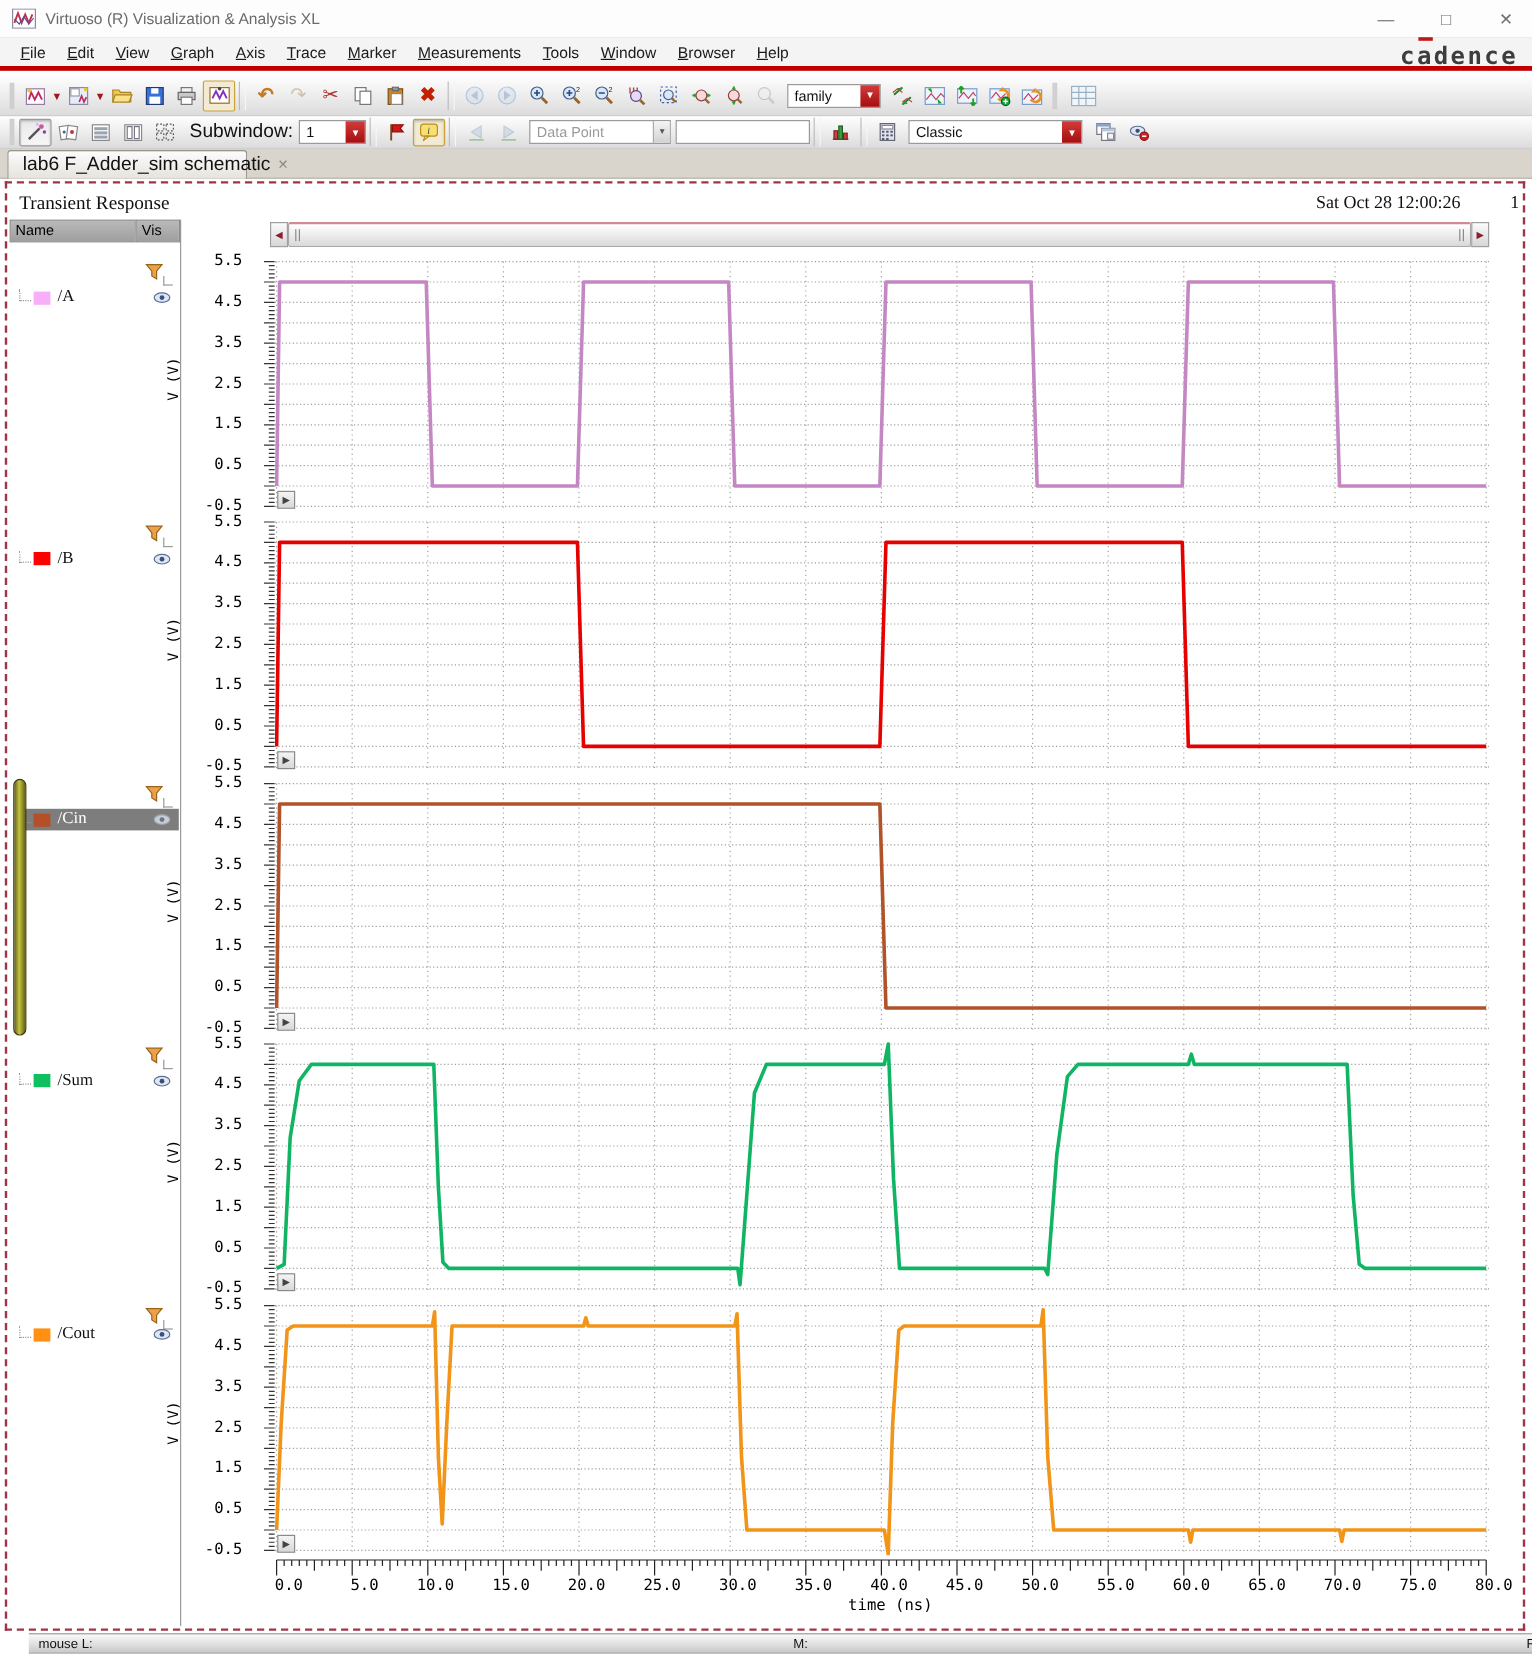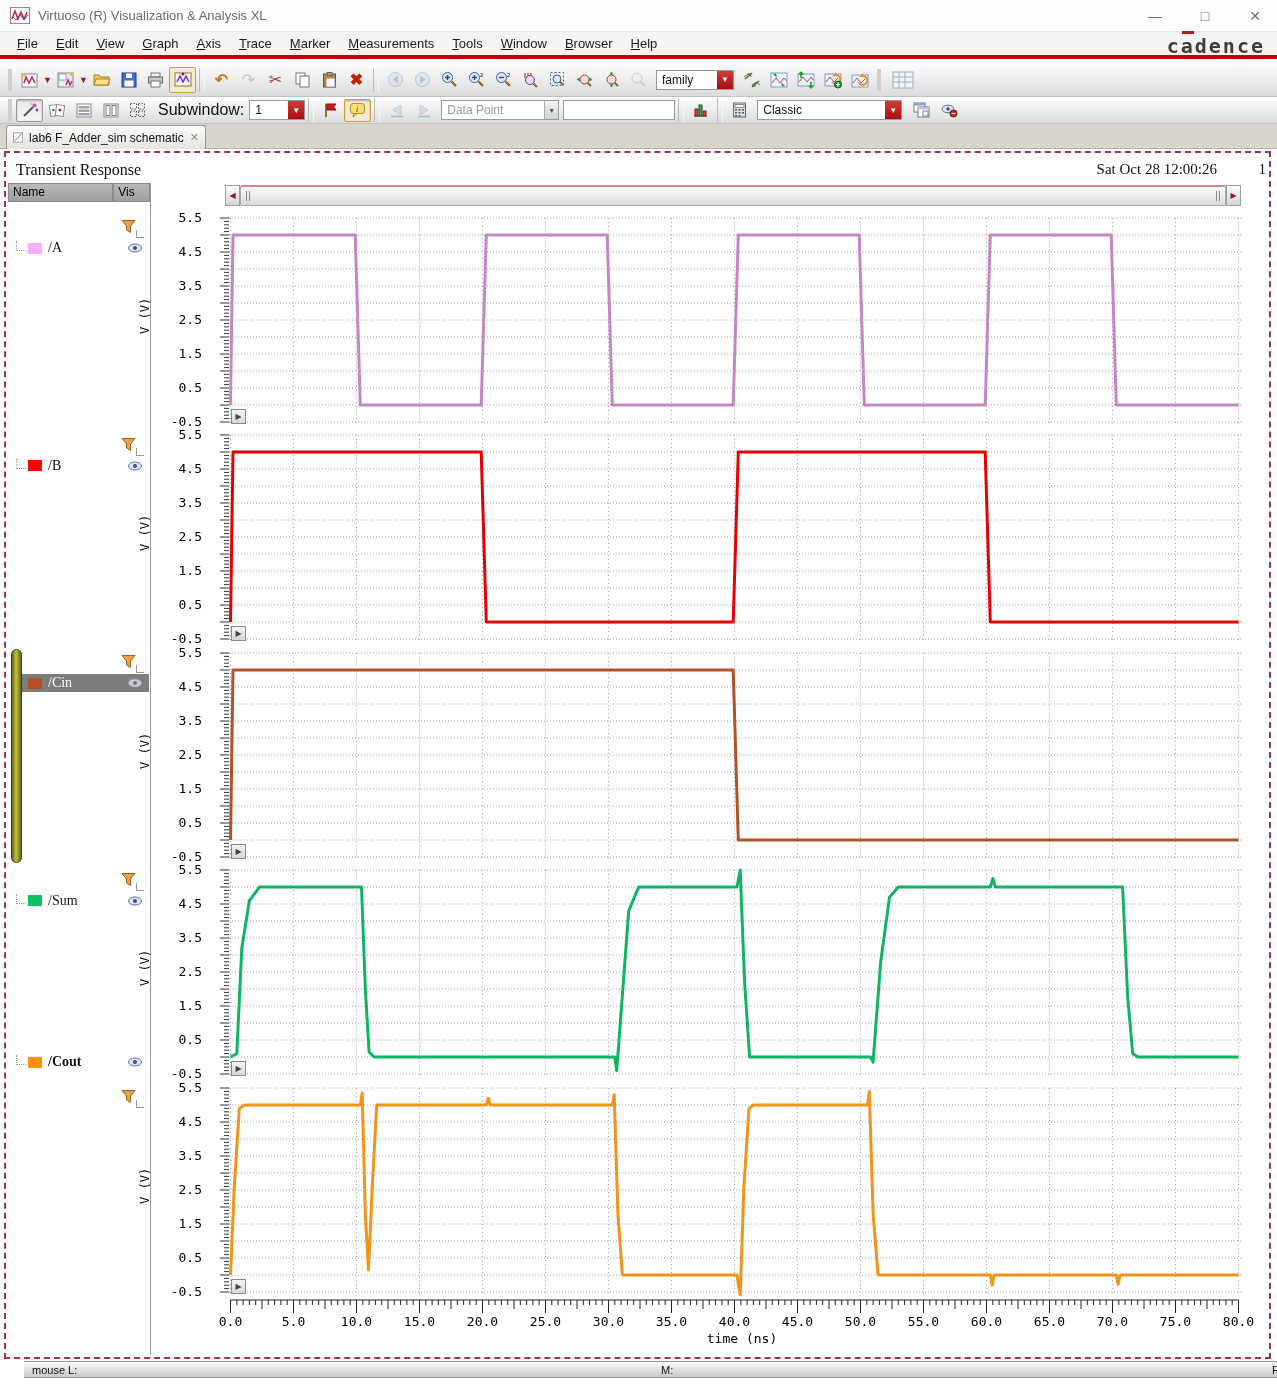--- a/index.html
+++ b/index.html
@@ -39,21 +39,21 @@
   .combo .val { flex:1; font-size:12px; padding:0 5px; color:#111; white-space:nowrap; overflow:hidden; }
   .combo .val.gray { color:#9a9a9a; }
   .combo .btn-red { width:16px; height:100%; background:linear-gradient(#d43a3a,#a50f0f); color:#fff; font-size:8px; display:flex; align-items:center; justify-content:center; }
   .combo .btn-gray { width:14px; height:100%; background:linear-gradient(#f4f4f4,#d2d2d2); border-left:1px solid #aaa; color:#555; font-size:7px; display:flex; align-items:center; justify-content:center; }
   .tb-label { font-size:16px; color:#111; margin:0 5px 0 7px; }
   .tb-input { width:112px; height:20px; background:#fff; border:1px solid #9a9a9a; }
 
   
   .tabbar { position:absolute; left:0; top:124px; width:100%; height:25px; background:#d9d5cd; border-bottom:1px solid #b9b5ad; }
   .tab { position:absolute; left:6px; top:1px; height:24px; width:200px; background:linear-gradient(#fcfcfc,#e6e3dc); border:1px solid #9a968e; border-bottom:none; border-radius:3px 3px 0 0; display:flex; align-items:center; padding:0 6px; gap:6px; }
-  .tab-label { font-size:12px; color:#111; flex:1; white-space:nowrap; }
+  .tab-label { font-size:16px; color:#111; flex:1; white-space:nowrap; }
   .tab-close { color:#8a8a8a; font-size:11px; }
 
   
   .plotwin { position:absolute; left:4px; top:151px; width:1267px; height:1208px; border:2px dashed #a03448; background:#fff; }
   .plot-title { position:absolute; left:10px; top:8px; font-family:"Liberation Serif", serif; font-size:16px; color:#111; }
   .plot-date { position:absolute; right:52px; top:8px; font-family:"Liberation Serif", serif; font-size:15px; color:#111; }
   .plot-date-clip { position:absolute; right:3px; top:8px; font-family:"Liberation Serif", serif; font-size:15px; color:#111; }
 
   
   .topscroll { position:absolute; left:219px; top:32px; width:1016px; height:21px; display:flex; }
@@ -80,21 +80,21 @@
 
   
   .panels { position:absolute; left:0; top:0; right:0; bottom:0; pointer-events:none; }
   .panel { position:absolute; left:0; width:1240px; height:212px; }
   .p-ylab { position:absolute; left:131px; top:0; width:15px; height:204px; display:flex; align-items:center; justify-content:center; writing-mode:vertical-rl; transform:rotate(180deg); font-family:"DejaVu Sans Mono", monospace; font-size:12px; color:#000; }
   .ytick { position:absolute; left:146px; width:50px; text-align:right; font-family:"DejaVu Sans Mono", monospace; font-size:13px; color:#000; }
   .ycomb { position:absolute; left:199px; top:0; }
   .p-svg { position:absolute; left:223px; top:0; }
   .playbtn { position:absolute; left:225px; width:15px; height:15px; background:linear-gradient(#f4f4f4,#d8d8d8); border:1px solid #8a8a8a; display:flex; align-items:center; justify-content:center; font-size:8px; color:#444; pointer-events:auto; }
   .xaxis-comb { position:absolute; left:223px; top:1146px; }
-  .xtick-label { position:absolute; top:1161px; width:44px; text-align:center; font-family:"DejaVu Sans Mono", monospace; font-size:13px; color:#000; }
+  .xtick-label { position:absolute; top:1161px; width:44px; text-align:right; font-family:"DejaVu Sans Mono", monospace; font-size:13px; color:#000; }
   .x-axis-title { position:absolute; left:676px; top:1178px; width:120px; text-align:center; font-family:"DejaVu Sans Mono", monospace; font-size:13px; color:#000; }
 
   
   .status1 { position:absolute; left:0; top:1361px; width:100%; height:17px; background:linear-gradient(#fafafa,#c9c9c9); border-top:1px solid #9a9a9a; border-bottom:1px solid #9a9a9a; font-size:11px; color:#111;margin-left:24px; }
   .st-left { position:absolute; left:8px; top:2px; } .st-mid { position:absolute; left:637px; top:2px; } .st-right { position:absolute; right:18px; top:2px; }
   .status2 { position:absolute; left:0; top:1378px; width:100%; height:20px; background:#fff; font-size:12px; color:#111; }
   .st-badge { position:absolute; left:0; top:0; height:20px; padding:2px 6px; background:#f6c9c9; color:#222; }
   .st-action { position:absolute; left:52px; top:3px; } .st-short { position:absolute; left:142px; top:3px; }
   .st-scroll { position:absolute; right:8px; top:2px; width:9px; height:15px; background:linear-gradient(#eee,#bbb); border:1px solid #888; }
 
@@ -562,21 +562,21 @@
                 <circle cx="8" cy="6" r="2" fill="#3a4f7a"></circle>
               </svg>
             </span>
           </div>
           <div class="sig-funnel" style="top: 906px;">
             <svg width="17" height="16" viewBox="0 0 17 16">
               <path d="M2 1.5 H15 L10.5 7 V13.5 L6.5 11 V7 Z" fill="#eda04a" stroke="#9a6418"></path>
             </svg>
             <span class="bracket"></span>
           </div>
-          <div class="sig-row" style="top: 870px; font-weight: bold;">
+          <div class="sig-row" style="top: 920px;">
             <span class="tree-dots"></span>
             <span class="sig-swatch" style="background: rgb(255, 144, 18);"></span>
             <span class="sig-name">/Cout</span>
             <span class="sig-eye">
               <svg width="16" height="12" viewBox="0 0 16 12">
                 <ellipse cx="8" cy="6" rx="6.5" ry="4" fill="#dfe6f2" stroke="#5a6f96"></ellipse>
                 <circle cx="8" cy="6" r="2" fill="#3a4f7a"></circle>
               </svg>
             </span>
           </div>

